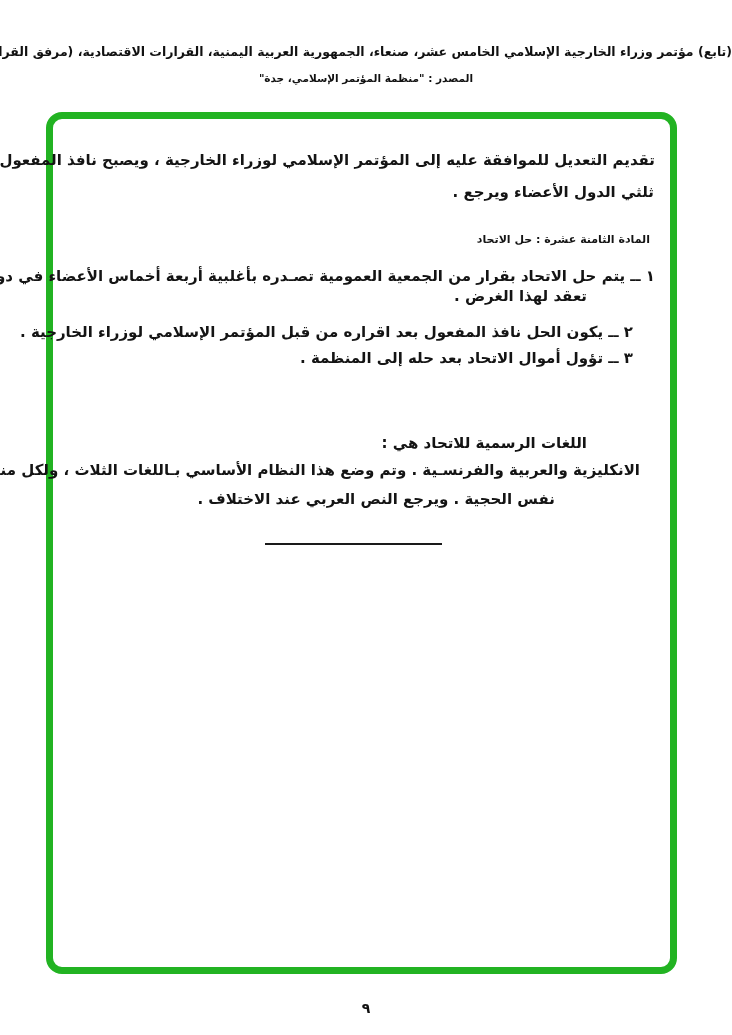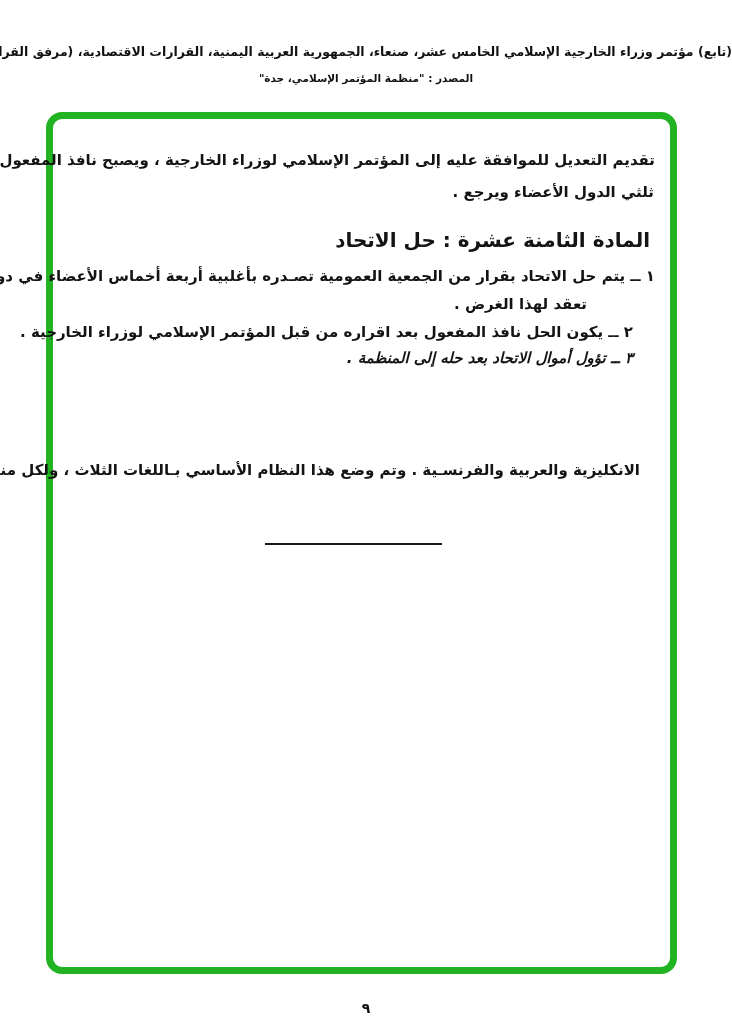--- a/index.html
+++ b/index.html
@@ -32,21 +32,21 @@
   .tline {
     position: absolute;
     direction: rtl;
     text-align: right;
     white-space: nowrap;
     font-size: 15px;
     font-weight: bold;
     line-height: 22px;
     color: #141414;
   }
-  .tline.heading { font-size: 20px; }
+  .tline.heading { font-size: 11px; }
   .rule {
     position: absolute;
     height: 2px;
     background: #1a1a1a;
   }
   .page-number {
     position: absolute; top: 1000px; left: 0; width: 732px;
     text-align: center; font-size: 14px; font-weight: bold; direction: rtl;
   }
 </style>
@@ -61,26 +61,28 @@
   </div>
 
   <div class="doc-frame" style="border-color: rgb(34, 179, 34);">
 
     <div class="tline" style="top:30px;  right:15px;">تقديم التعديل للموافقة عليه إلى المؤتمر الإسلامي لوزراء الخارجية ، ويصبح نافذ المفعول بعد تصـديق</div>
     <div class="tline" style="top:62px;  right:16px;">ثلثي الدول الأعضاء ويرجع .</div>
 
     <div class="tline heading" style="top:110px; right:20px;">المادة الثامنة عشرة : حل الاتحاد</div>
 
     <div class="tline" style="top:146px; right:15px;">١ ــ يتم حل الاتحاد بقرار من الجمعية العمومية تصـدره بأغلبية أربعة أخماس الأعضاء في دورة استثنائية</div>
-    <div class="tline" style="top:174px; right:83px;">تعقد لهذا الغرض .</div>
+    <div class="tline" style="top:166px; right:83px;">تعقد لهذا الغرض .</div>
     <div class="tline" style="top:202px; right:37px;margin-left:28px;">٢ ــ يكون الحل نافذ المفعول بعد اقراره من قبل المؤتمر الإسلامي لوزراء الخارجية .</div>
-    <div class="tline" style="top:228px; right:37px;font-style:italic;">٣ ــ تؤول أموال الاتحاد بعد حله إلى المنظمة .</div>
+    <div class="tline" style="top:228px; right:37px;">٣ ــ تؤول أموال الاتحاد بعد حله إلى المنظمة .</div>
 
 
+    <div class="tline" style="top:313px; right:83px;">اللغات الرسمية للاتحاد هي :</div>
     <div class="tline" style="top:340px; right:30px;">الانكليزية والعربية والفرنسـية . وتم وضع هذا النظام الأساسي بـاللغات الثلاث ، ولكل منهـا</div>
+    <div class="tline" style="top:369px; right:115px;">نفس الحجية . ويرجع النص العربي عند الاختلاف .</div>
 
     <div class="rule" style="top:424px; right:228px; width:177px;"></div>
 
   </div>
 
   <div class="page-number">٩</div>
 
 </div>
 
 </body></html>

